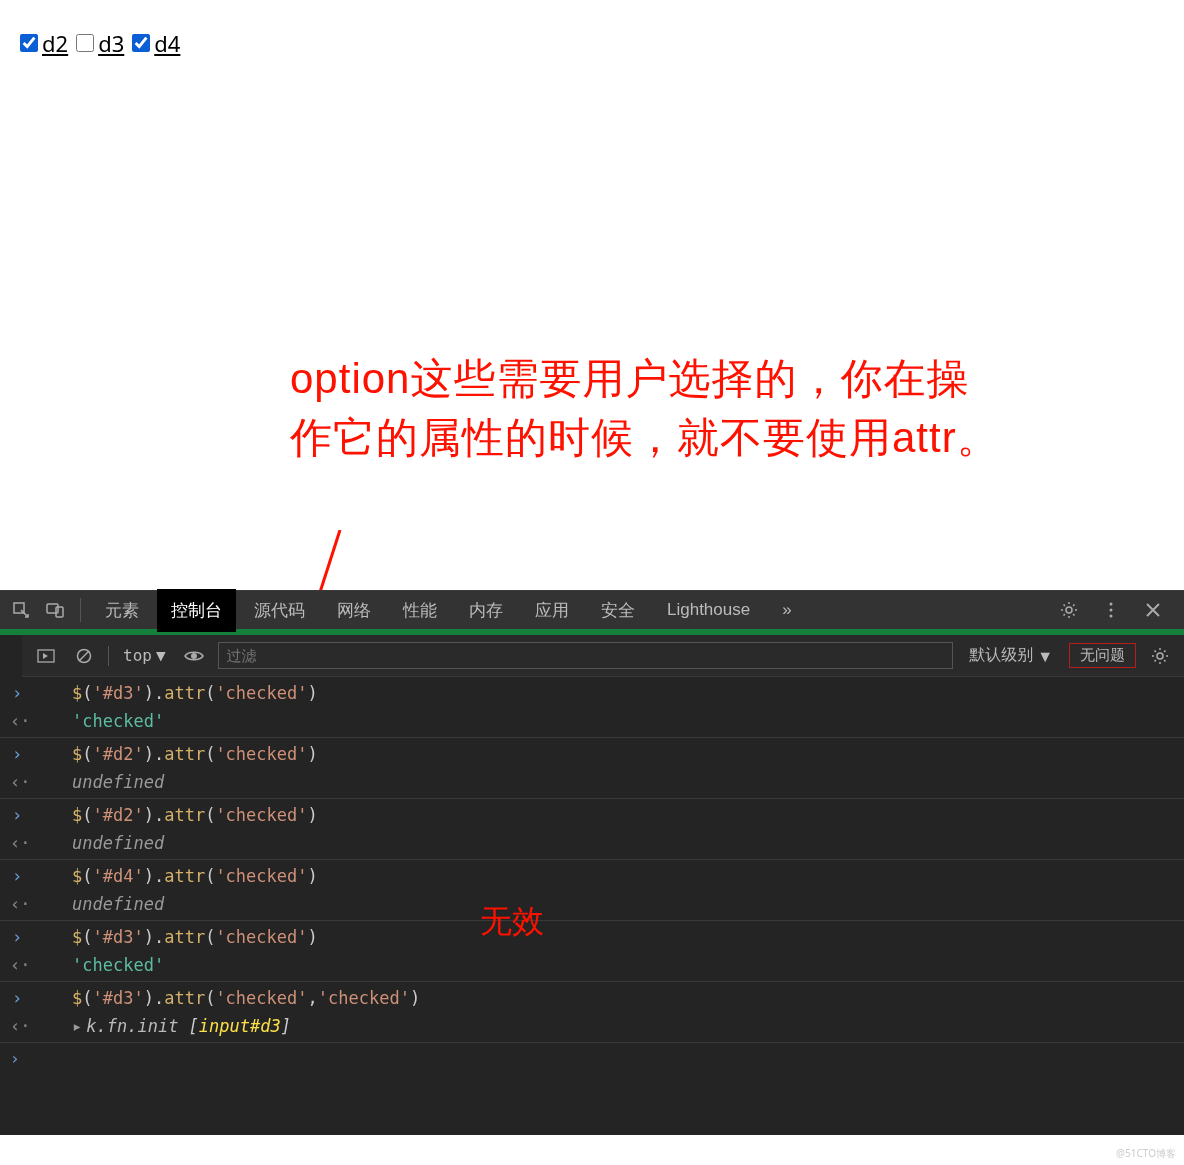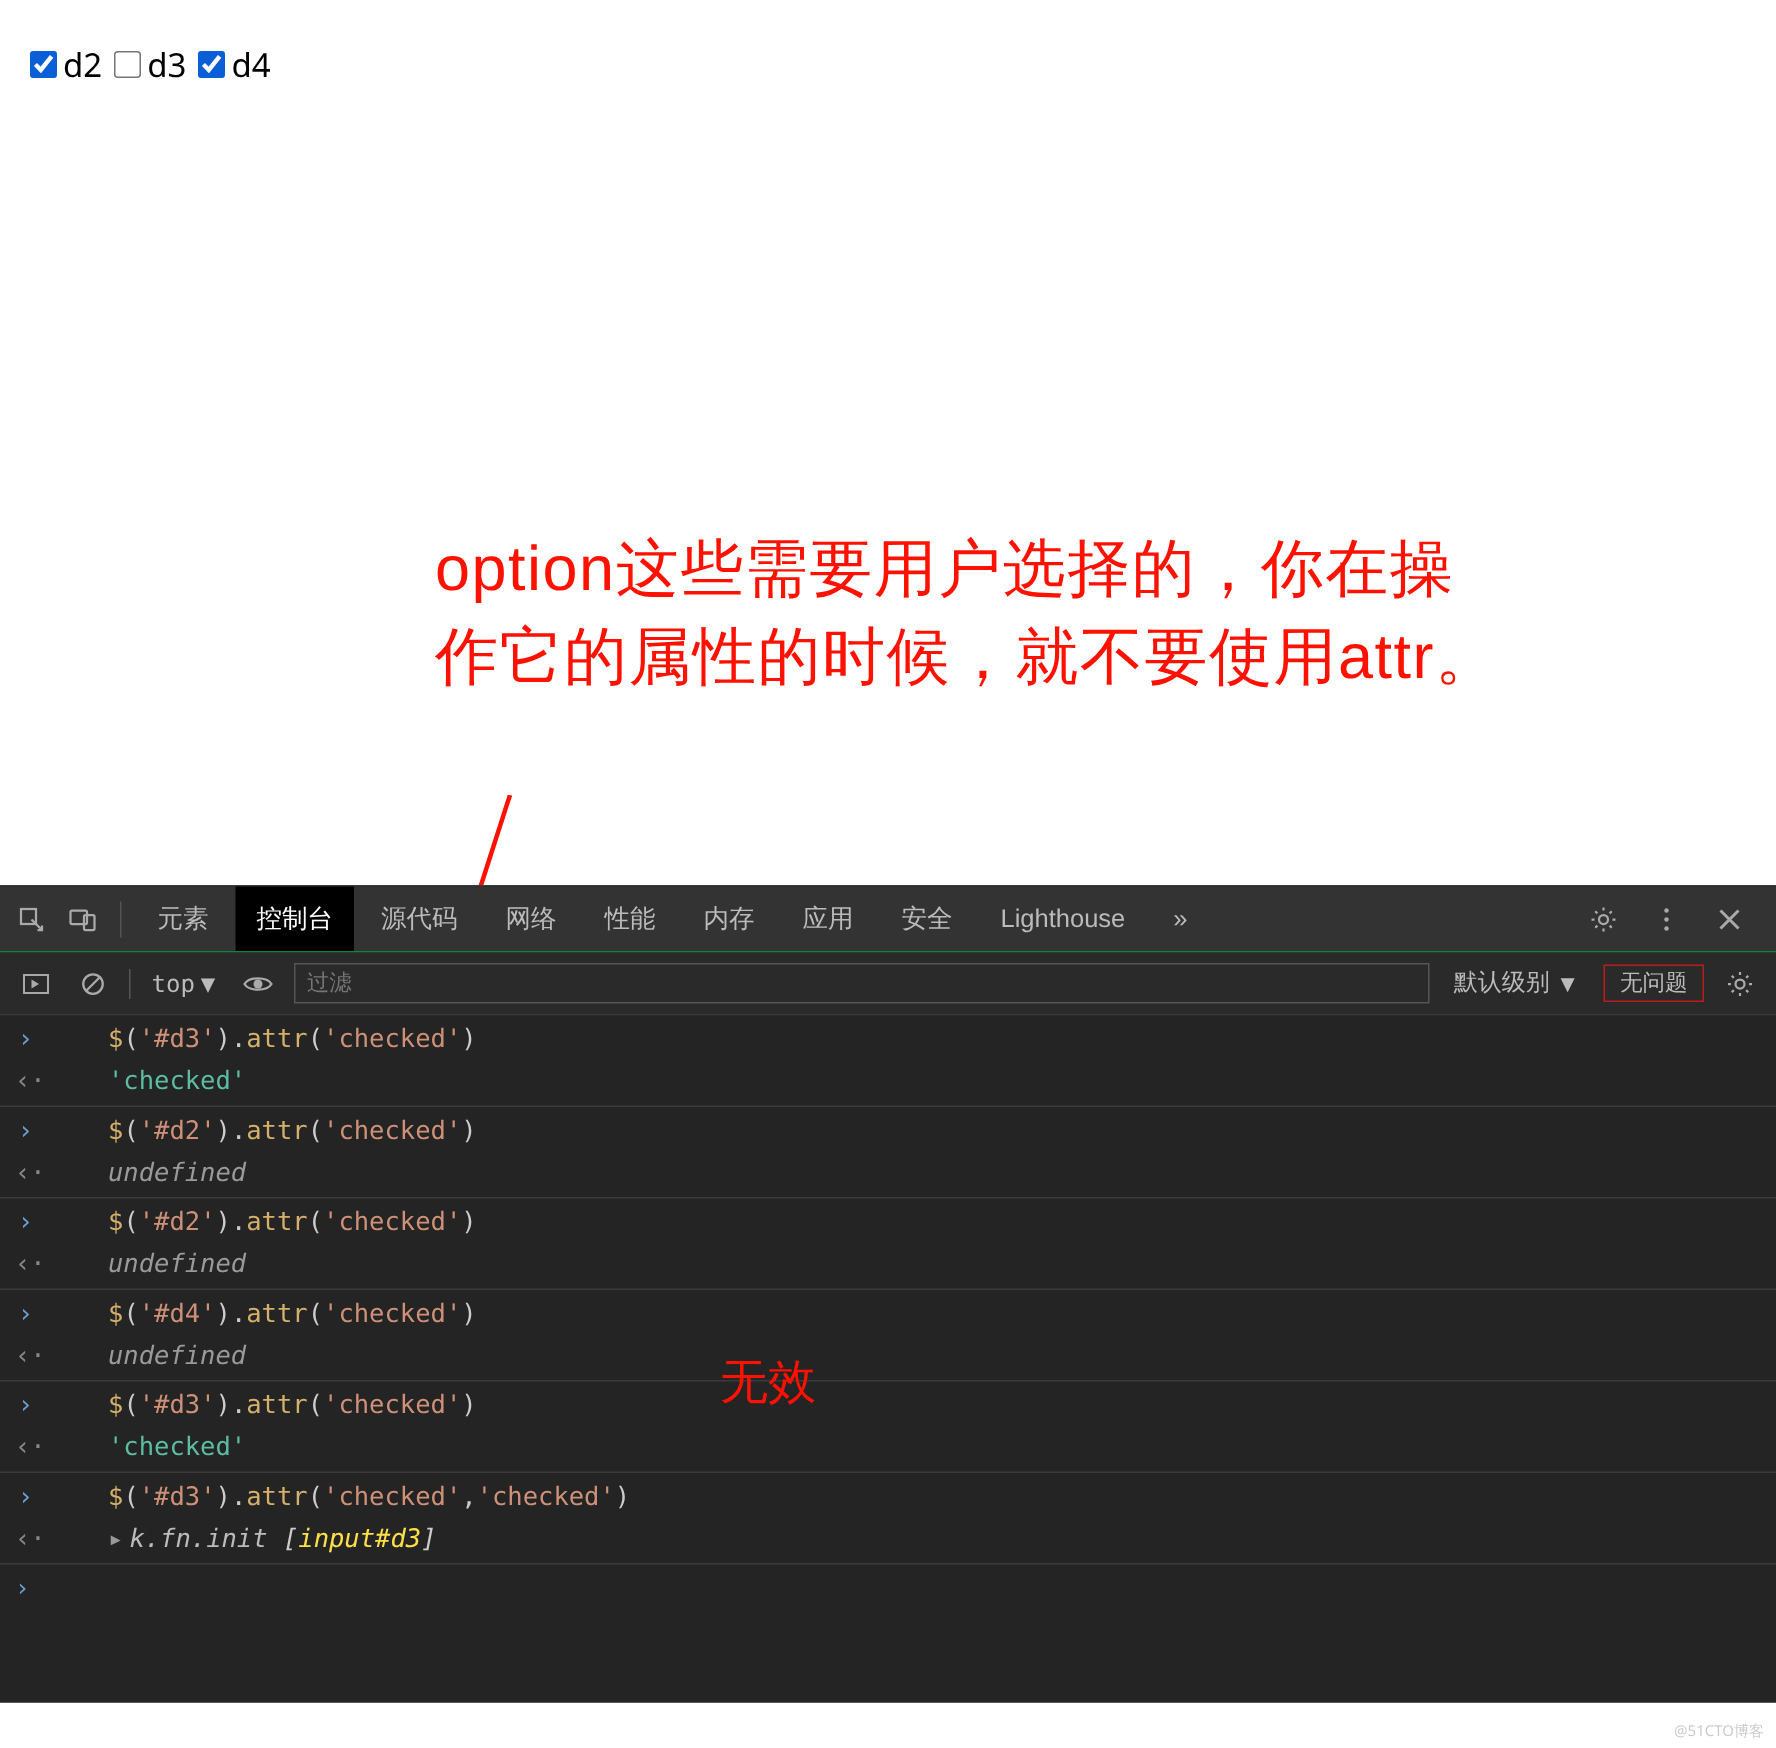--- a/index.html
+++ b/index.html
@@ -6,20 +6,21 @@
   body {
     font-family: -apple-system, "Segoe UI", system-ui, sans-serif;
     background: #fff;
     width: 1184px;
     height: 1165px;
     position: relative;
     overflow: hidden;
   }
   .page-top {
     padding: 28px 20px;
+    text-decoration: underline;
   }
   .checkbox-row {
     display: flex;
     gap: 8px;
     font-size: 22px;
     color: #000;
     align-items: center;
   }
   .checkbox-row label { display: flex; align-items: center; gap: 4px; }
   .checkbox-row input[type="checkbox"] {
@@ -70,21 +71,21 @@
     font-family: Menlo, Consolas, monospace;
     font-size: 16px;
     display: flex;
     flex-direction: column;
     border-top: 1px solid #3a3a3a;
   }
   .dt-tabs {
     display: flex;
     align-items: center;
     height: 44px;
-    border-bottom: 1px solid #15803d;
+    border-bottom: 6px solid #15803d;
     background: #333333;
     padding: 0 6px;
     gap: 4px;
   }
   .dt-tabs .icon-btn {
     width: 30px; height: 30px;
     display: flex; align-items: center; justify-content: center;
     color: #aaa;
     border-radius: 2px;
   }
@@ -104,20 +105,21 @@
   .dt-tabs .right-icons { display:flex; align-items:center; gap:12px; padding-right:10px; }
 
   .dt-toolbar {
     display: flex;
     align-items: center;
     height: 42px;
     border-bottom: 1px solid #3a3a3a;
     background: #2a2a2a;
     gap: 10px;
     padding: 0 10px;
+    margin-left: 22px;
   }
   .dt-toolbar .icon-btn { width:28px; height:28px; display:flex; align-items:center; justify-content:center; color:#aaa; }
   .dt-toolbar .top-select { color:#bbb; padding:2px 4px; display:flex; align-items:center; gap:4px; }
   .dt-toolbar .filter-input {
     flex: 1;
     background: transparent;
     border: 1px solid #555;
     color: #ccc;
     padding: 4px 8px;
     font-size: 15px;

